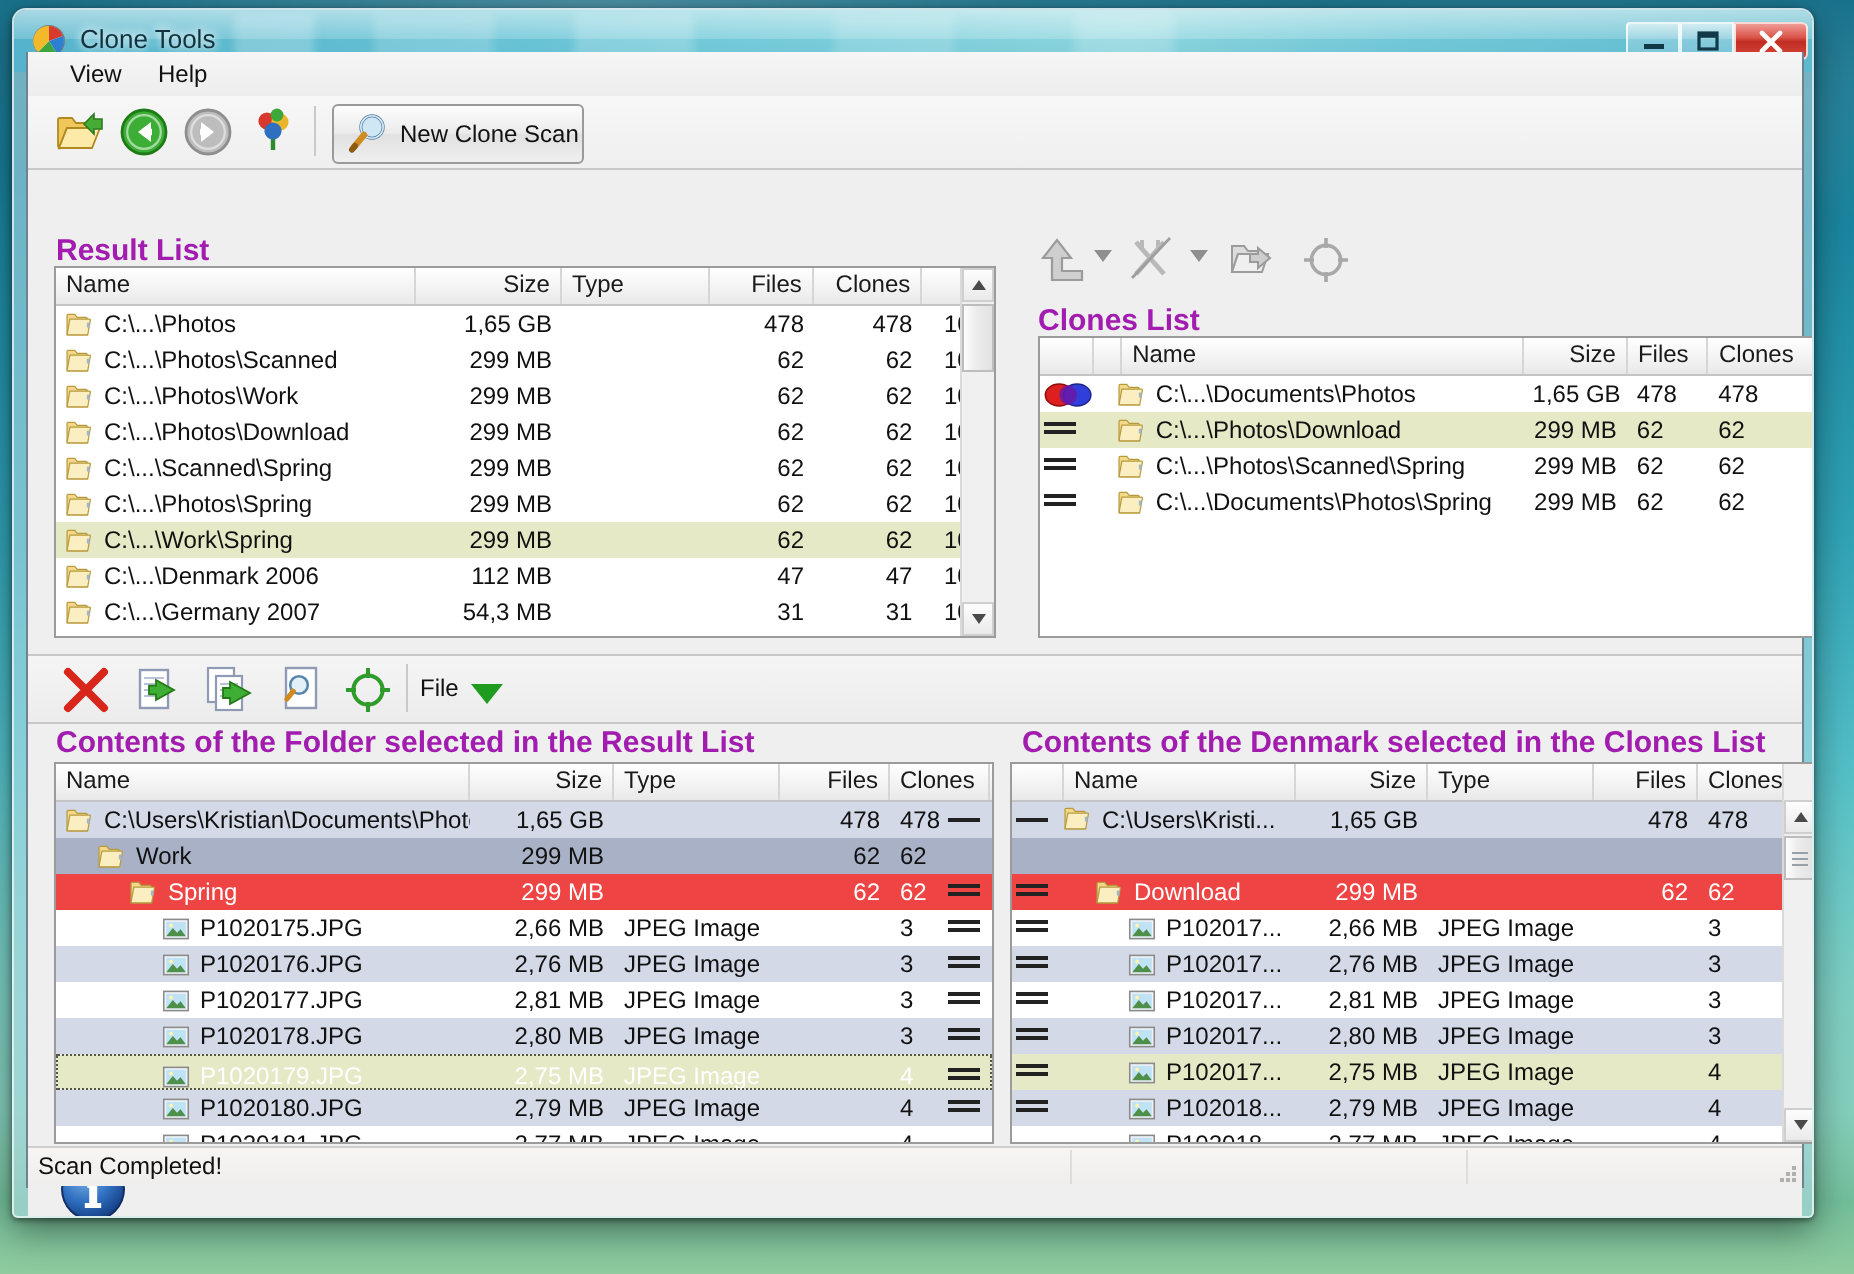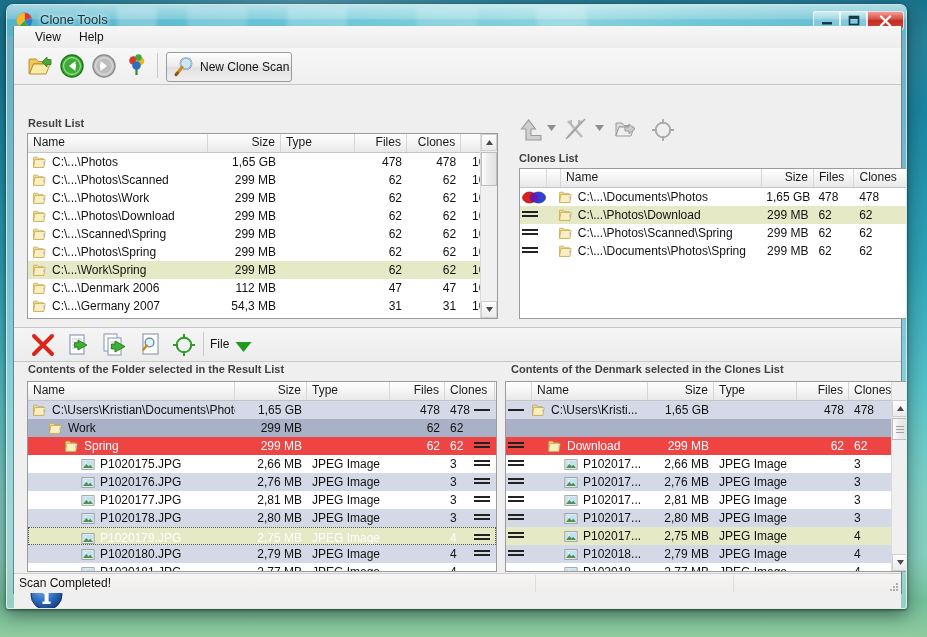--- a/index.html
+++ b/index.html
@@ -118,21 +118,21 @@
   #btn-newscan{
     position:absolute;left:152px;top:4px;width:124px;height:28px;
     background:linear-gradient(180deg,#fdfdfd,#ebebeb 48%,#e1e1e1 52%,#efefef);
     border:1px solid #9a9a9a;border-radius:3px;
     display:flex;align-items:center;cursor:default;
   }
   #btn-newscan .lbl{font-size:12px;color:#111;margin-left:2px;}
 
   
   .pane-title{
-    position:absolute;font-size:11px;font-weight:bold;color:#404040;
+    position:absolute;font-size:15px;font-weight:bold;color:#a21caf;
   }
 
   
   #result-title{left:14px;top:91px;}
   #result-box{
     position:absolute;left:13px;top:107px;width:471px;height:186px;
     background:#fff;border:1px solid #9b9b9b;box-sizing:border-box;overflow:hidden;
   }
   
   #clones-toolbar{position:absolute;left:495px;top:88px;width:400px;height:34px;}
@@ -857,21 +857,21 @@
             <div class="hc r" style="width:66px">Size</div>
             <div class="hc" style="width:83px">Type</div>
             <div class="hc r" style="width:52px">Files</div>
             <div class="hc" style="width:44px">Clones</div>
           </div>
         <div id="br-rows">
             <div class="lrow alt">
               <div class="c" style="width:26px;padding:0 0 0 2px;display:flex;align-items:center">
                 <span class="dashmark"></span>
               </div>
-              <div class="c" style="width:116px;display:flex;align-items:center;gap:5px;padding-left:0px">
+              <div class="c" style="width:116px;display:flex;gap:5px;padding-left:0px">
                 <svg class="fic" viewBox="0 0 16 14">
                   <path d="M0.6 12.6 L0.6 1.6 Q0.6 0.9 1.3 0.9 L5 0.9 L6.4 2.6 L11.4 2.6 Q12.1 2.6 12.1 3.3 L12.1 12.6 Z" fill="#f3d88a" stroke="#b89a3d" stroke-width="0.7"></path>
                   <path d="M2.2 3.6 L13.4 3.6 Q14.1 3.6 13.9 4.3 L12.4 12.6 L1.2 12.6 Q0.5 12.6 0.7 11.9 Z" fill="#fbeec0" stroke="#b89a3d" stroke-width="0.7"></path>
                   <rect x="11.9" y="5.6" width="1.5" height="3" rx="0.6" fill="#9fb8d0"></rect>
                 </svg>
                 <span>C:\Users\Kristi...</span>
               </div>
               <div class="c r" style="width:66px">1,65 GB</div>
               <div class="c" style="width:83px"></div>
               <div class="c r" style="width:52px">478</div>

